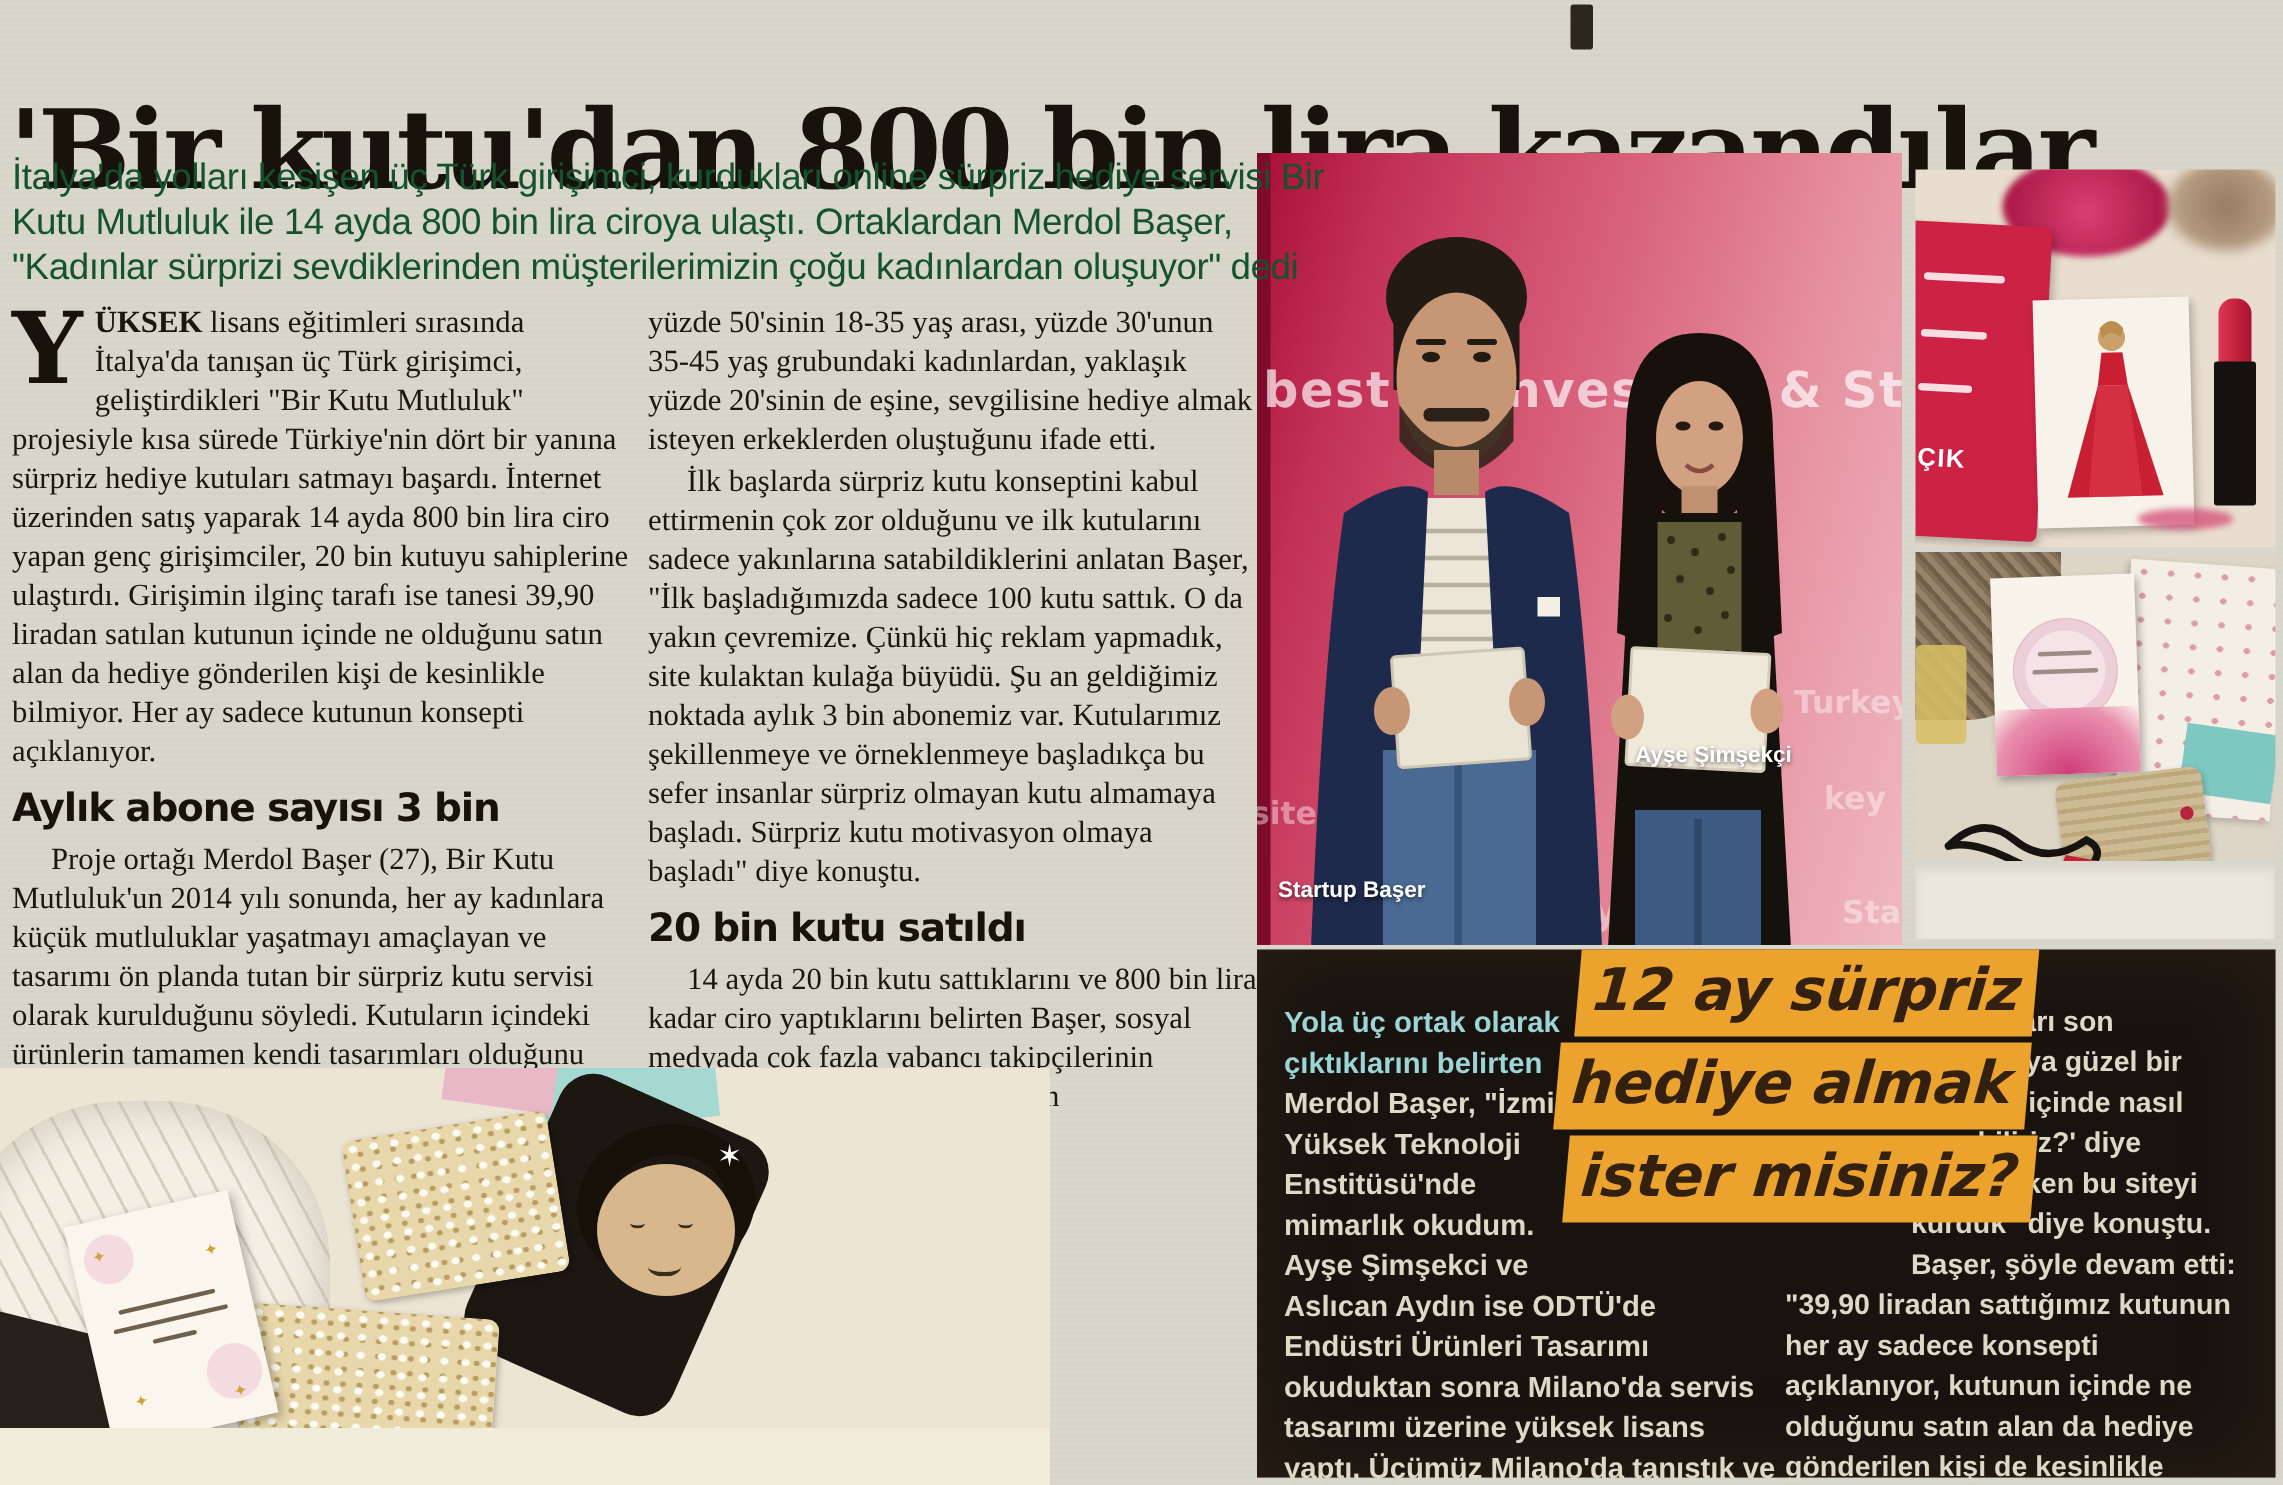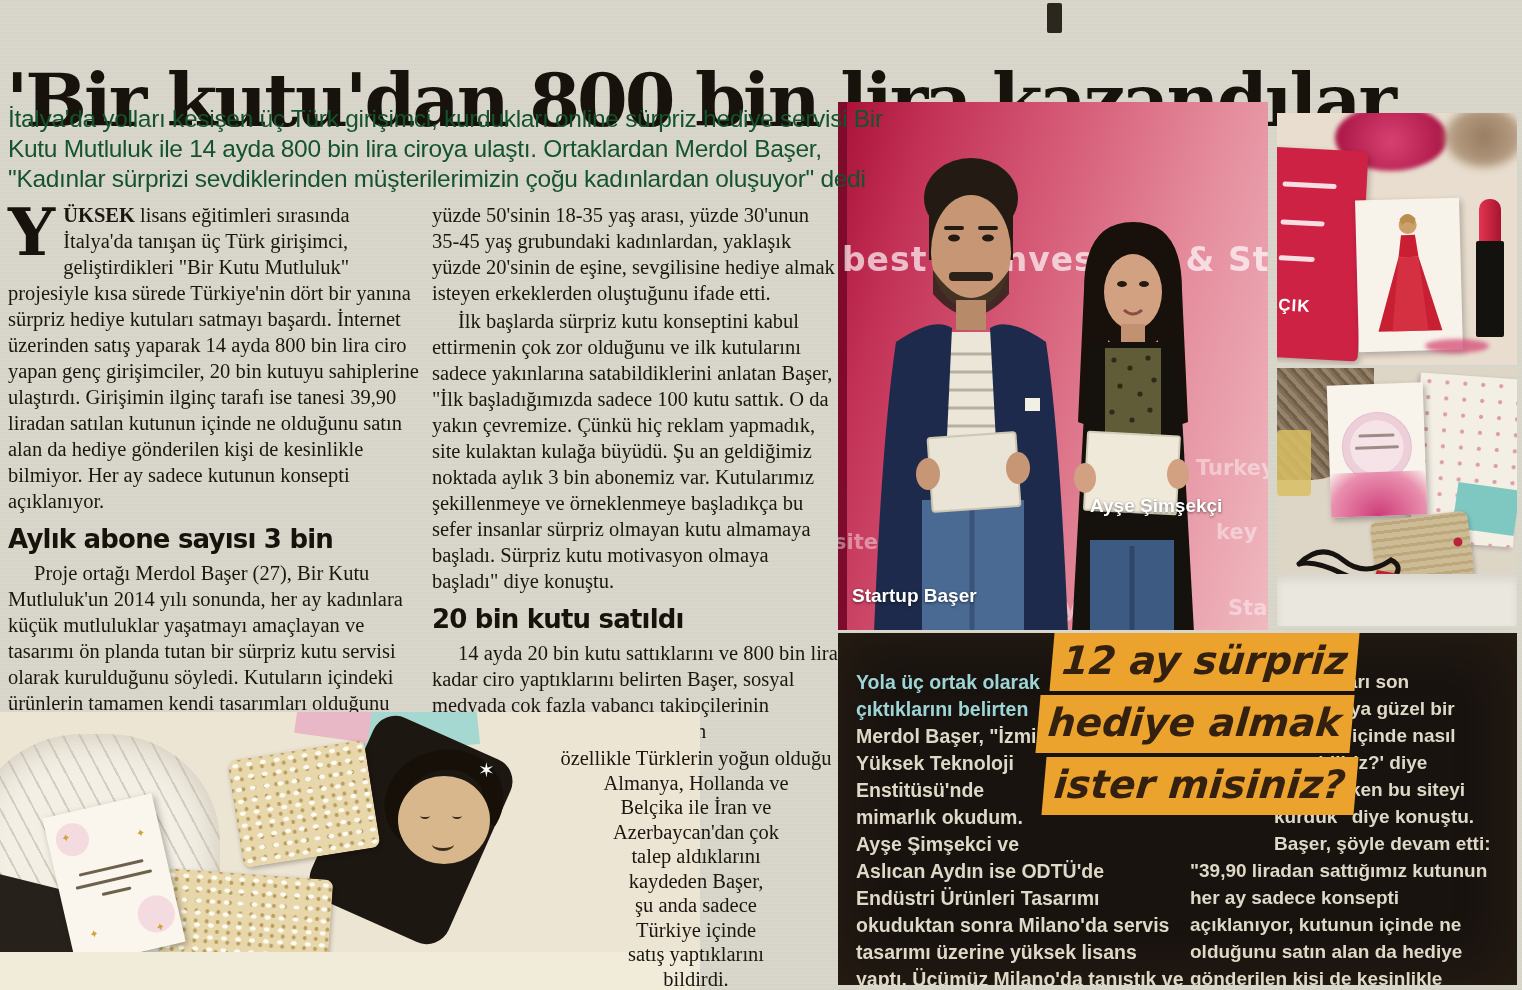--- a/index.html
+++ b/index.html
@@ -31,21 +31,21 @@
 
   
   .photo-main{position:absolute;left:838px;top:102px;width:430px;height:528px;overflow:hidden;z-index:2;
         background:linear-gradient(105deg,#a80f37 0%,#c23055 16%,#d65c78 42%,#e58e9e 70%,#efb9c0 100%);}
   .photo-edge{position:absolute;left:0;top:0;width:9px;height:100%;background:#7d0b2b;}
   .wm{position:absolute;color:rgba(255,255,255,.82);font-family:"DejaVu Sans",sans-serif;font-weight:800;white-space:nowrap;}
   .wm-brand{left:26px;top:-30px;font-size:76px;letter-spacing:4px;}
   .wm-banner{left:4px;top:138px;font-size:33px;color:rgba(255,255,255,.68);letter-spacing:1px;}
   .wm-s{font-weight:700;font-size:21px;color:rgba(255,255,255,.42);}
   .cap-photo{position:absolute;z-index:4;font-family:"Liberation Sans",sans-serif;font-weight:700;
-        font-size:19px;color:#ffffff;text-shadow:0 1px 3px rgba(0,0,0,.55);white-space:nowrap;}
+        font-size:15px;color:#ffffff;text-shadow:0 1px 3px rgba(0,0,0,.55);white-space:nowrap;}
   .people{position:absolute;inset:0;}
 
   
   .photo-tr{position:absolute;left:1277px;top:113px;width:240px;height:252px;background:#e8ddce;overflow:hidden;z-index:2;}
   .blob-pink{position:absolute;left:58px;top:-8px;width:112px;height:66px;border-radius:50%;
         background:radial-gradient(circle at 50% 55%,#d84072,#ae1b4b 75%);filter:blur(2px);}
   .blob-brown{position:absolute;right:-6px;top:-6px;width:78px;height:60px;border-radius:50%;
         background:radial-gradient(circle,#8a6b4e,#b49a7e 80%);filter:blur(4px);opacity:.85;}
   .red-box{position:absolute;left:-14px;top:36px;width:100px;height:210px;background:#cd2244;
         transform:rotate(3deg);border-radius:5px;box-shadow:2px 3px 6px rgba(0,0,0,.25);}
@@ -142,30 +142,20 @@
     <p><span class="cap">Y</span><span class="lead-word">ÜKSEK</span><span> lisans eğitimleri sırasında İtalya'da tanışan üç Türk girişimci, geliştirdikleri "Bir Kutu Mutluluk" projesiyle kısa sürede Türkiye'nin dört bir yanına sürpriz hediye kutuları satmayı başardı. İnternet üzerinden satış yaparak 14 ayda 800 bin lira ciro yapan genç girişimciler, 20 bin kutuyu sahiplerine ulaştırdı. Girişimin ilginç tarafı ise tanesi 39,90 liradan satılan kutunun içinde ne olduğunu satın alan da hediye gönderilen kişi de kesinlikle bilmiyor. Her ay sadece kutunun konsepti açıklanıyor.</span></p>
     <h3 class="sec-head">Aylık abone sayısı 3 bin</h3>
     <p class="indent">Proje ortağı Merdol Başer (27), Bir Kutu Mutluluk'un 2014 yılı sonunda, her ay kadınlara küçük mutluluklar yaşatmayı amaçlayan ve tasarımı ön planda tutan bir sürpriz kutu servisi olarak kurulduğunu söyledi. Kutuların içindeki ürünlerin tamamen kendi tasarımları olduğunu belirten ortaklardan Ayşe Şimşekçi, müşterilerinin</p>
   </div>
 
   <div class="col col2">
     <p>yüzde 50'sinin 18-35 yaş arası, yüzde 30'unun 35-45 yaş grubundaki kadınlardan, yaklaşık yüzde 20'sinin de eşine, sevgilisine hediye almak isteyen erkeklerden oluştuğunu ifade etti.</p>
     <p class="indent">İlk başlarda sürpriz kutu konseptini kabul ettirmenin çok zor olduğunu ve ilk kutularını sadece yakınlarına satabildiklerini anlatan Başer, "İlk başladığımızda sadece 100 kutu sattık. O da yakın çevremize. Çünkü hiç reklam yapmadık, site kulaktan kulağa büyüdü. Şu an geldiğimiz noktada aylık 3 bin abonemiz var. Kutularımız şekillenmeye ve örneklenmeye başladıkça bu sefer insanlar sürpriz olmayan kutu almamaya başladı. Sürpriz kutu motivasyon olmaya başladı" diye konuştu.</p>
     <h3 class="sec-head">20 bin kutu satıldı</h3>
     <p class="indent">14 ayda 20 bin kutu sattıklarını ve 800 bin lira kadar ciro yaptıklarını belirten Başer, sosyal medyada çok fazla yabancı takipçilerinin olduğunu dile getirdi. Avrupa'dan</p>
-    <div class="wrap-lines">özellikle Türklerin yoğun olduğu
-Almanya, Hollanda ve
-Belçika ile İran ve
-Azerbaycan'dan çok
-talep aldıklarını
-kaydeden Başer,
-şu anda sadece
-Türkiye içinde
-satış yaptıklarını
-bildirdi.</div>
   </div>
 
   <div class="photo-main">
     <div class="photo-edge"></div>
     <div class="wm wm-banner">best of investors &amp; Startup</div>
     <div class="wm wm-s" style="left:348px;top:354px;margin-left:10px;">Turkey</div>
     <div class="wm wm-s" style="left:378px;top:418px;">key</div>
     <div class="wm wm-s" style="left:-4px;top:428px;">site</div>
     <div class="wm wm-s" style="left:116px;top:492px;font-size:24px;">upTurkey</div>
     <div class="wm wm-s" style="left:390px;top:494px;">Star</div>

